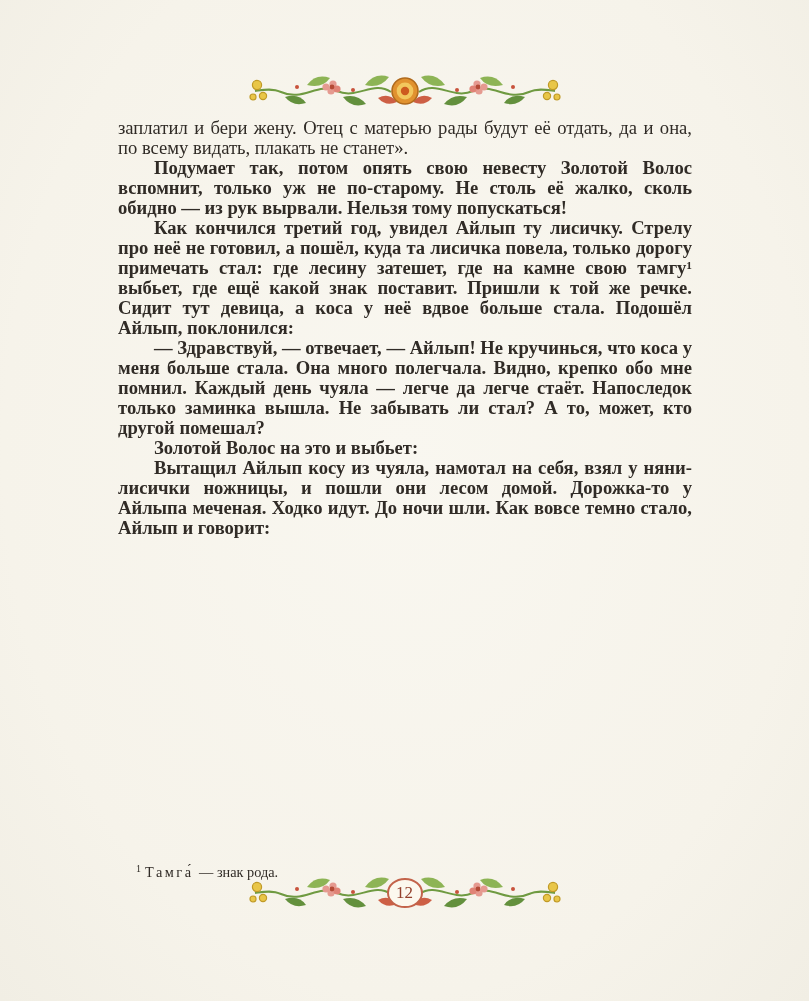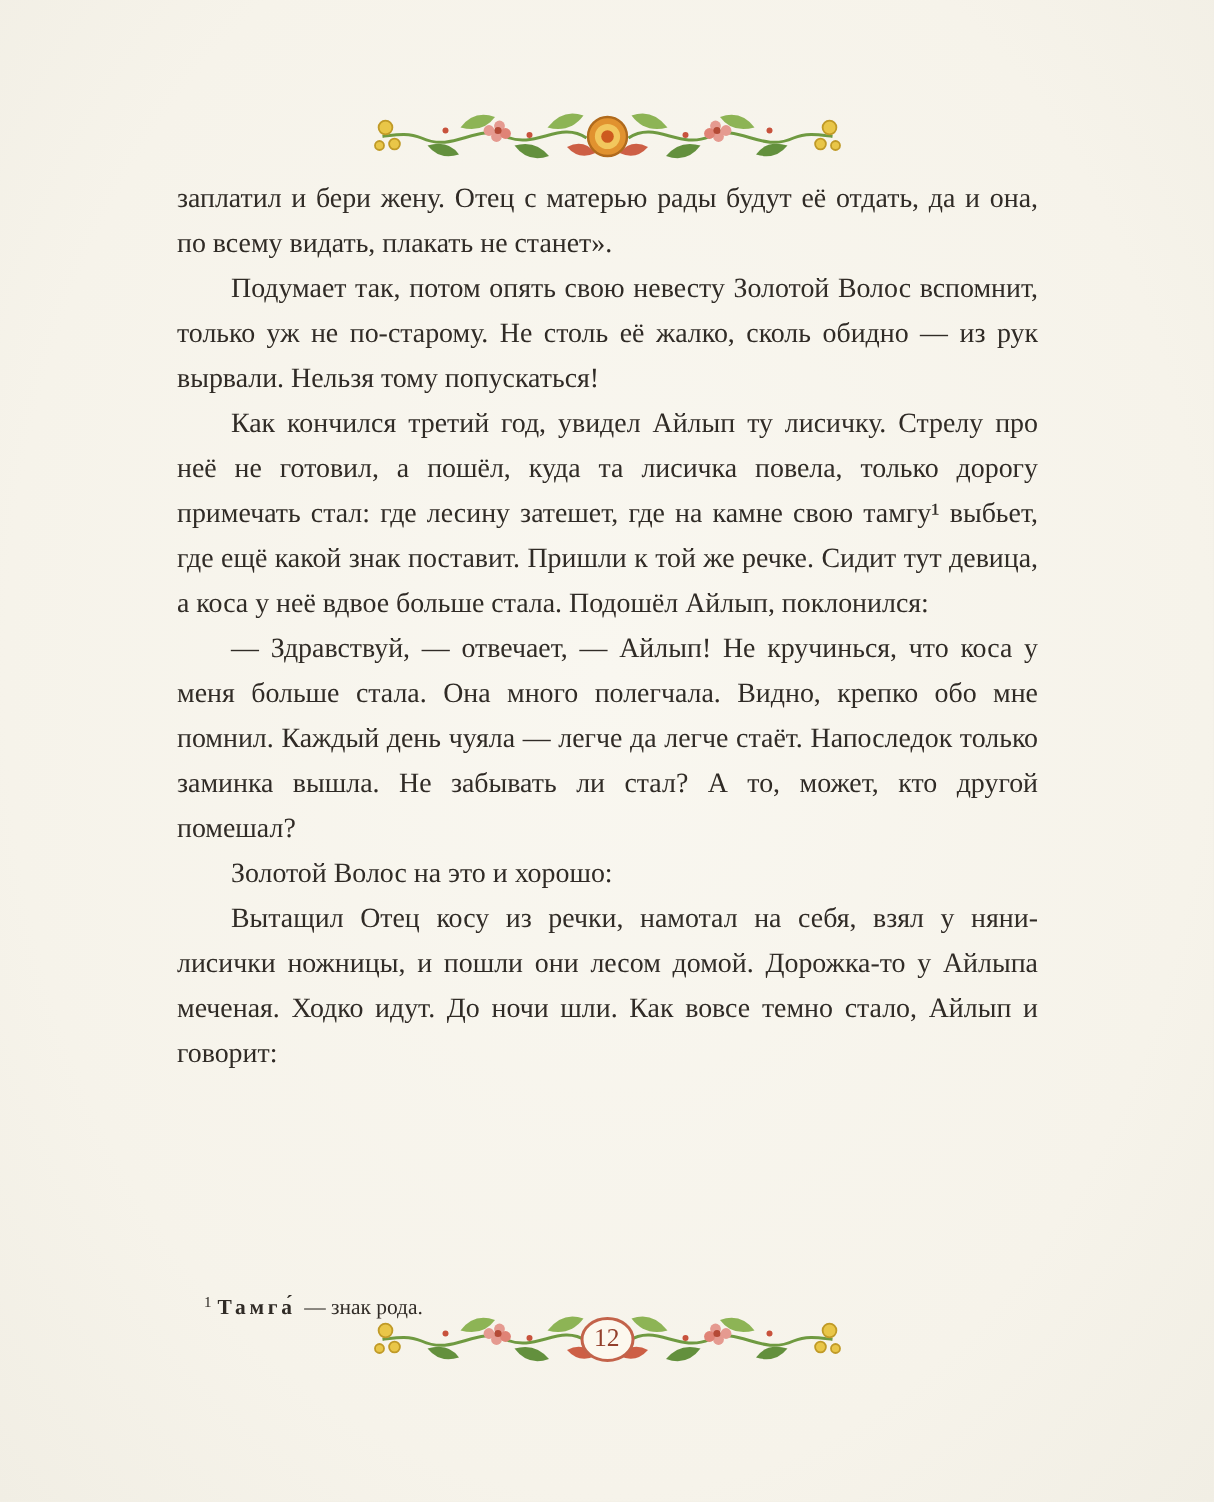--- a/index.html
+++ b/index.html
@@ -34,50 +34,50 @@
     transform: translateX(-50%);
     width: 320px;
     height: 44px;
   }
   .text-block {
     position: absolute;
     top: 118px;
     left: 118px;
     width: 574px;
     font-size: 18.6px;
-    line-height: 30px;
+    line-height: 20px;
     color: #302b26;
     text-align: justify;
   }
   .para {
     margin: 0;
   }
   .para.indent {
     text-indent: 36px;
+    font-weight: bold;
   }
   .footnote {
     position: absolute;
     top: 849px;
     left: 118px;
     width: 574px;
     padding-left: 18px;
     font-size: 14.3px;
     line-height: 18px;
     color: #302b26;
     box-sizing: border-box;
   }
   .footnote sup {
     font-size: 10px;
     line-height: 0;
     margin-right: 4px;
   }
   .fn-term {
     letter-spacing: 2.5px;
     margin-right: 2px;
-    font-weight: bold;
   }
   .page-num {
     position: absolute;
     top: 21px;
     left: 50%;
     transform: translate(-50%, -52%);
     font-size: 17px;
     color: #93402c;
     text-align: center;
   }
@@ -115,22 +115,22 @@
       <circle cx="160" cy="21" r="8.4" fill="#f2c75d"></circle>
       <circle cx="160" cy="21" r="4.2" fill="#cd5a1e"></circle>
     </svg>
   </div>
 
   <section class="text-block" id="text-block">
       <p class="para">заплатил и бери жену. Отец с матерью рады будут её отдать, да и она, по всему видать, плакать не станет».</p>
       <p class="para indent">Подумает так, потом опять свою невесту Золотой Волос вспомнит, только уж не по-старому. Не столь её жалко, сколь обидно — из рук вырвали. Нельзя тому попускаться!</p>
       <p class="para indent">Как кончился третий год, увидел Айлып ту лисичку. Стрелу про неё не готовил, а пошёл, куда та лисичка повела, только дорогу примечать стал: где лесину затешет, где на камне свою тамгу¹ выбьет, где ещё какой знак поставит. Пришли к той же речке. Сидит тут девица, а коса у неё вдвое больше стала. Подошёл Айлып, поклонился:</p>
       <p class="para indent">— Здравствуй, — отвечает, — Айлып! Не кручинься, что коса у меня больше стала. Она много полегчала. Видно, крепко обо мне помнил. Каждый день чуяла — легче да легче стаёт. Напоследок только заминка вышла. Не забывать ли стал? А то, может, кто другой помешал?</p>
-      <p class="para indent">Золотой Волос на это и хорошо:</p>
-      <p class="para indent">Вытащил Отец косу из речки, намотал на себя, взял у няни-лисички ножницы, и пошли они лесом домой. Дорожка-то у Айлыпа меченая. Ходко идут. До ночи шли. Как вовсе темно стало, Айлып и говорит:</p>
+      <p class="para indent">Золотой Волос на это и выбьет:</p>
+      <p class="para indent">Вытащил Айлып косу из чуяла, намотал на себя, взял у няни-лисички ножницы, и пошли они лесом домой. Дорожка-то у Айлыпа меченая. Ходко идут. До ночи шли. Как вовсе темно стало, Айлып и говорит:</p>
     </section>
 
   <p class="footnote"><sup>1</sup><span class="fn-term">Тамга́</span> <span>— знак рода.</span></p>
 
   <div class="ornament-bottom">
     <svg width="320" height="44" viewBox="0 0 320 44" aria-hidden="true">
       <defs>
         <g id="branch-b">
           <path d="M146,22 C128,10 112,30 92,21 C72,12 58,32 36,22 C27,18 18,20 10,21" fill="none" stroke="#6f9a41" stroke-width="2"></path>
           <path d="M120,15 Q130,2 144,7 Q135,19 120,15 Z" fill="#8db455"></path>

